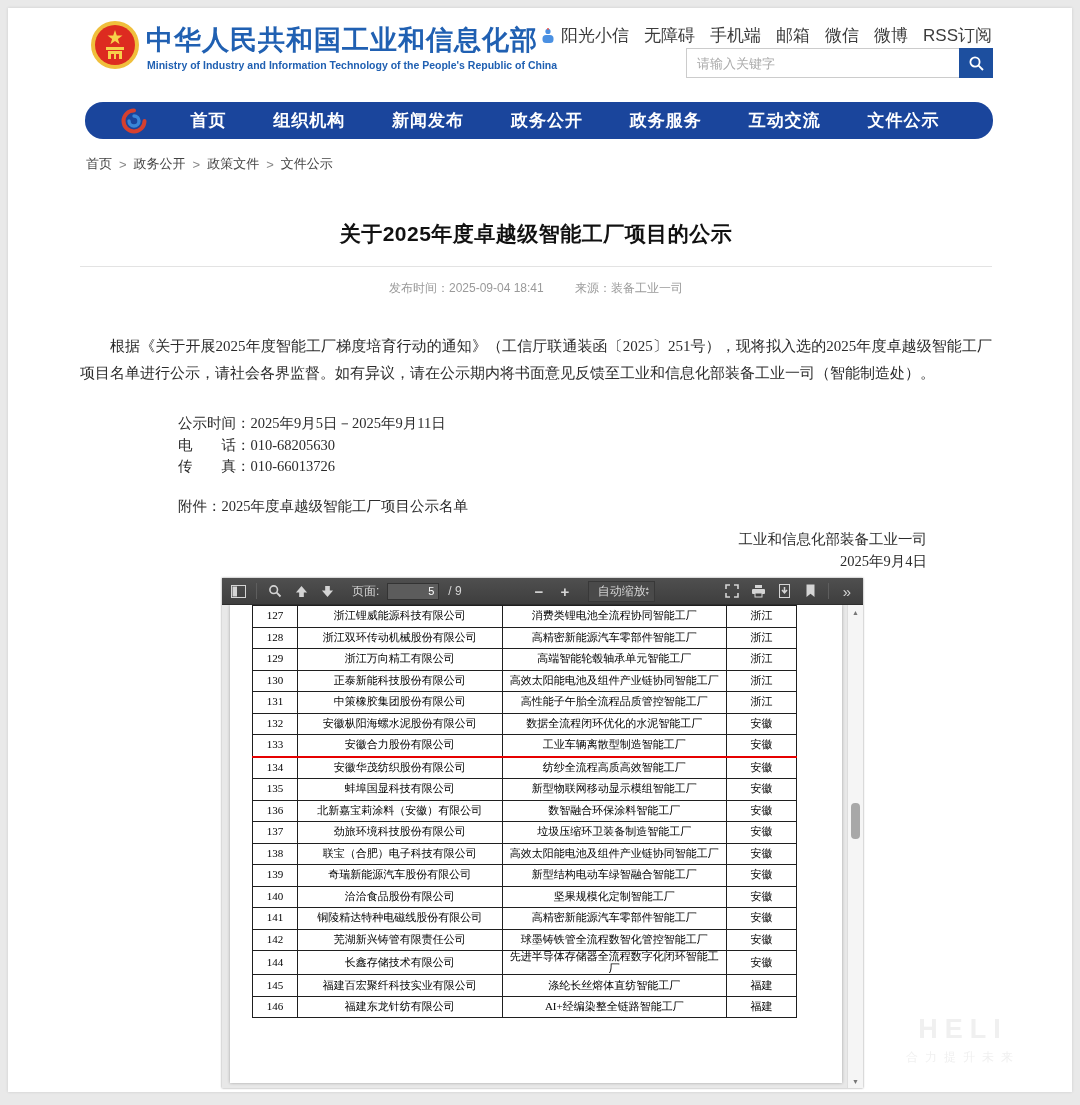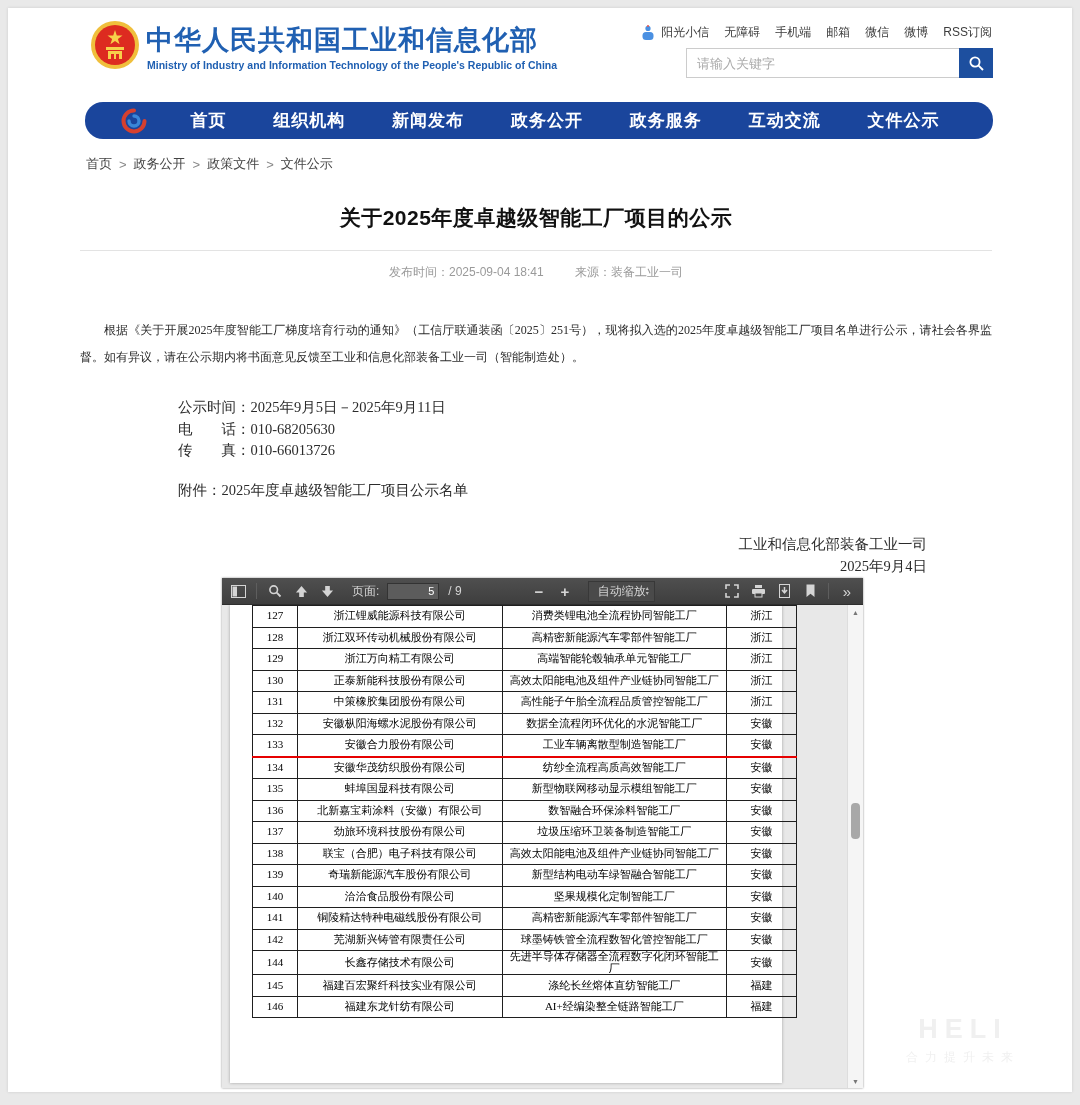--- a/index.html
+++ b/index.html
@@ -4,71 +4,71 @@
 <style>
   html,body{margin:0;padding:0}
   body{width:1080px;height:1105px;background:#e9e9e9;position:relative;overflow:hidden;
        font-family:"Liberation Sans","DejaVu Sans",sans-serif;}
   .page{position:absolute;left:8px;top:8px;width:1064px;height:1084px;background:#fff;box-shadow:0 0 3px rgba(0,0,0,.12);}
 
   
   .emblem{position:absolute;left:82px;top:12px;width:50px;height:50px;}
   .site-title{position:absolute;left:138px;top:14px;font-size:27px;font-weight:bold;color:#2060b2;letter-spacing:1px;white-space:nowrap;}
   .site-sub{position:absolute;left:139px;top:51px;font-size:10.5px;font-weight:bold;color:#2060b2;white-space:nowrap;}
-  .topbar{position:absolute;top:16px;right:80px;display:flex;align-items:center;gap:15px;font-size:12px;color:#3c3c3c;}
+  .topbar{position:absolute;top:16px;right:80px;display:flex;align-items:center;gap:15px;font-size:17px;color:#3c3c3c;}
   .topbar a{color:#3c3c3c;text-decoration:none;cursor:pointer;}
   .tb-ico{display:inline-flex;margin-right:-9px;}
   .search{position:absolute;top:40px;right:79px;display:flex;height:30px;}
   .search input{width:252px;height:28px;border:1px solid #ccc;border-right:none;padding:0 10px;font-size:13px;color:#333;outline:none;}
   .search input::placeholder{color:#aaa;}
   .search-btn{width:34px;height:30px;background:#1d4f9f;border:none;display:flex;align-items:center;justify-content:center;cursor:pointer;}
 
   
   .nav{position:absolute;left:77px;top:94px;width:908px;height:37px;background:#1a459c;border-radius:18px;
        display:flex;align-items:center;color:#fff;}
   .nav-logo{margin-left:36px;display:flex;align-items:center;}
   .nav-items{flex:1;display:flex;justify-content:space-around;align-items:center;margin:0 30px 0 20px;}
   .nav-item{color:#fff;font-size:17px;font-weight:bold;text-decoration:none;cursor:pointer;letter-spacing:1px;}
 
   
   .breadcrumb{position:absolute;left:78px;top:147px;font-size:13px;color:#444;display:flex;gap:7px;align-items:center;}
   .bc-item{color:#444;text-decoration:none;cursor:pointer;}
   .bc-sep{color:#888;}
 
   
-  .article{position:absolute;left:72px;top:196px;width:912px;font-family:"Liberation Serif","DejaVu Serif",serif;color:#2b2b2b;}
+  .article{position:absolute;left:72px;top:212px;width:912px;font-family:"Liberation Serif","DejaVu Serif",serif;color:#2b2b2b;}
   .art-title{margin:0;text-align:center;font-size:21px;font-weight:bold;color:#111;
              font-family:"Liberation Sans","DejaVu Sans",sans-serif;letter-spacing:.5px;}
   .art-hr{margin:18px 0 0;border:none;border-top:1px solid #e3e3e3;}
   .art-meta{margin-top:13px;text-align:center;font-size:12px;color:#9a9a9a;
             font-family:"Liberation Sans","DejaVu Sans",sans-serif;}
   .art-meta span{margin:0 14px;}
-  .art-p{margin:36px 0 0;font-size:12px;line-height:27px;text-indent:2em;text-align:justify;color:#2b2b2b;}
+  .art-p{margin:36px 0 0;font-size:15px;line-height:27px;text-indent:2em;text-align:justify;color:#2b2b2b;}
   .contact{margin:26px 0 0 98px;font-size:14.5px;line-height:21.5px;}
   .attachment{margin:19px 0 0 98px;font-size:14.5px;}
-  .sign{margin-top:33px;text-align:right;padding-right:65px;font-size:14.5px;line-height:22px;}
+  .sign{margin-top:12px;text-align:right;padding-right:65px;font-size:14.5px;line-height:22px;}
 
   
   .viewer{position:absolute;left:214px;top:570px;width:641px;height:510px;background:#e8e8e8;box-shadow:0 0 2px rgba(0,0,0,.45);}
   .ptoolbar{height:26px;background:linear-gradient(#4f4f4f,#3e3e3e);border-bottom:1px solid #2e2e2e;
             display:flex;align-items:center;color:#d6d6d6;font-size:12px;padding:0 5px;gap:4px;}
   .tbtn{min-width:22px;height:20px;display:flex;align-items:center;justify-content:center;border-radius:2px;cursor:pointer;}
   .tsep{width:1px;height:16px;background:#5e5e5e;margin:0 3px;}
   .pg-label{margin:0 4px 0 10px;}
   .pg-input{width:42px;height:15px;background:#5c5c5c;border:1px solid #333;color:#fff;font-size:11px;text-align:right;padding:0 4px;}
   .pg-total{margin-left:5px;}
   .glyph{font-size:15px;font-weight:bold;color:#d6d6d6;line-height:1;}
   .zoom-box{background:#4a4a4a;border:1px solid #383838;height:19px;display:flex;align-items:center;
             padding:0 5px 0 9px;margin-left:8px;cursor:pointer;}
   .spinner{display:flex;flex-direction:column;font-size:6px;line-height:5px;color:#bbb;}
   .spacer{flex:1;}
   .chev{font-size:15px;color:#d6d6d6;line-height:1;}
 
   .viewer-body{position:absolute;top:27px;left:0;right:0;bottom:0;background:#e8e8e8;overflow:hidden;}
-  .pdf-page{position:absolute;left:8px;top:0;width:552px;bottom:5px;background:#fff;box-shadow:0 0 3px rgba(0,0,0,.3);}
+  .pdf-page{position:absolute;left:8px;top:0;width:612px;bottom:5px;background:#fff;box-shadow:0 0 3px rgba(0,0,0,.3);}
   .pdf-table{border-collapse:collapse;margin:0 0 0 22px;width:545px;
              font-family:"Liberation Serif","DejaVu Serif",serif;font-size:11px;color:#000;}
   .pdf-table td{border:1px solid #1f1f1f;height:20.5px;padding:0 3px;text-align:center;line-height:1.05;}
   .pdf-table tr.hl td{border-bottom:2.5px solid #e60000;}
 
   .vscroll{position:absolute;right:0;top:0;bottom:0;width:15px;background:#f5f5f5;border-left:1px solid #ddd;}
   .vs-up,.vs-down{position:absolute;left:0;width:15px;height:14px;display:flex;align-items:center;justify-content:center;
                   font-size:7px;color:#777;cursor:pointer;}
   .vs-up{top:0;} .vs-down{bottom:0;}
   .vs-thumb{position:absolute;left:3px;top:41%;width:9px;height:36px;background:#a8a8a8;border-radius:4px;cursor:pointer;}

